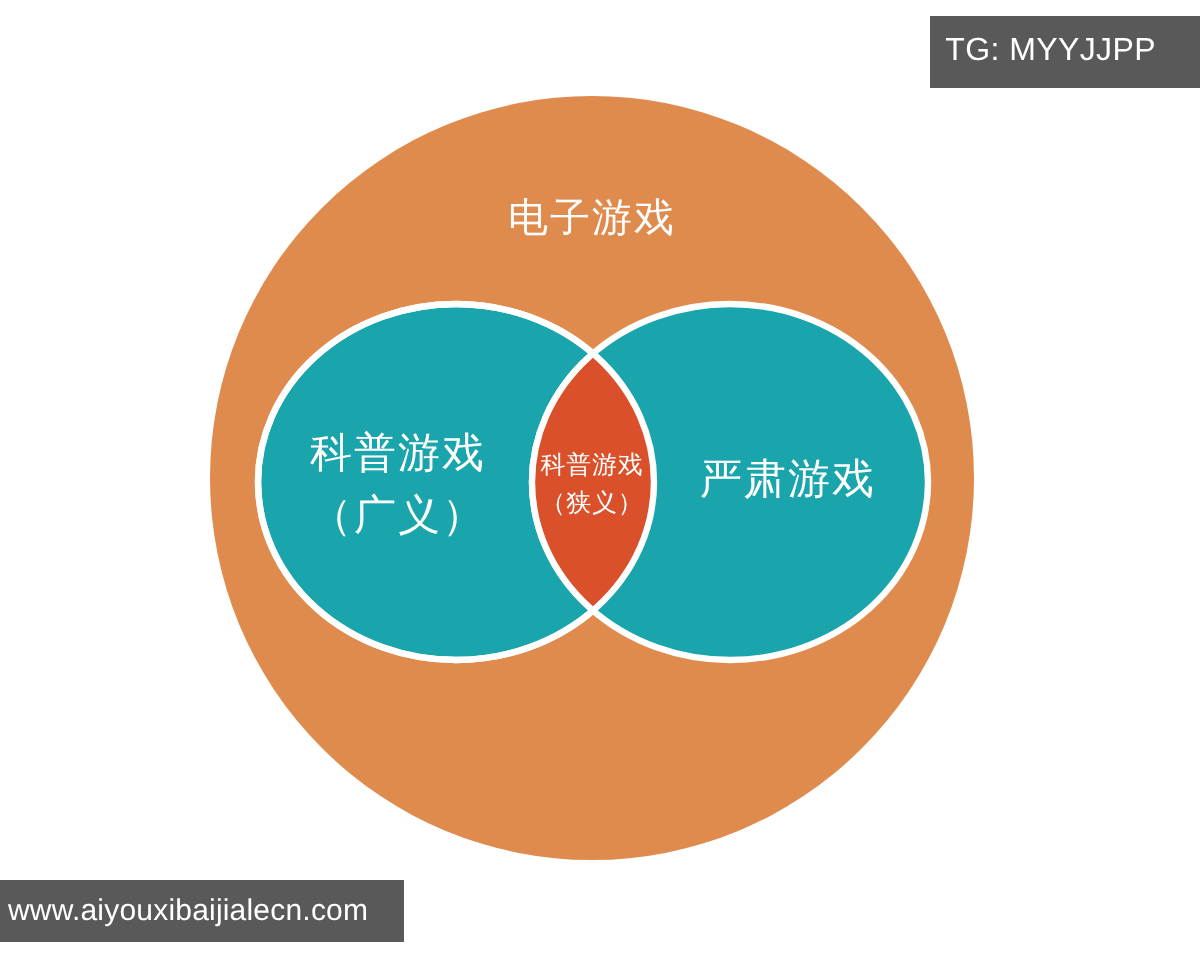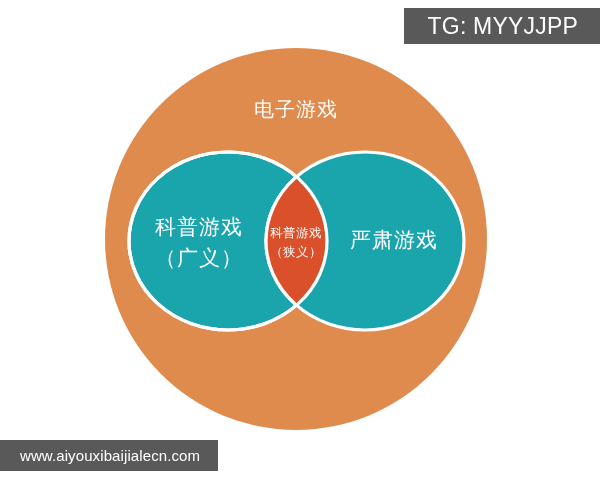--- a/index.html
+++ b/index.html
@@ -51,29 +51,29 @@
     font-family: "Liberation Sans", "DejaVu Sans", sans-serif;
     font-weight: 400;
     display: flex;
     align-items: center;
     white-space: nowrap;
   }
   #wm-tg {
     right: 0;
     top: 8px;
     height: 36px;
-    padding: 0 22px 0 24px;
-    font-size: 23px;
+    padding: 0 22px 0 8px;
+    font-size: 16px;
     letter-spacing: 0.2px;
   }
   #wm-site {
     left: 0;
     top: 440px;
     height: 31px;
-    padding: 0 18px 0 20px;
+    padding: 0 18px 0 4px;
     font-size: 15px;
     letter-spacing: 0.1px;
   }
 </style>
 </head>
 <body>
 
 <div id="stage">
 
   <svg class="venn-svg" viewBox="0 0 600 480" xmlns="http://www.w3.org/2000/svg">

